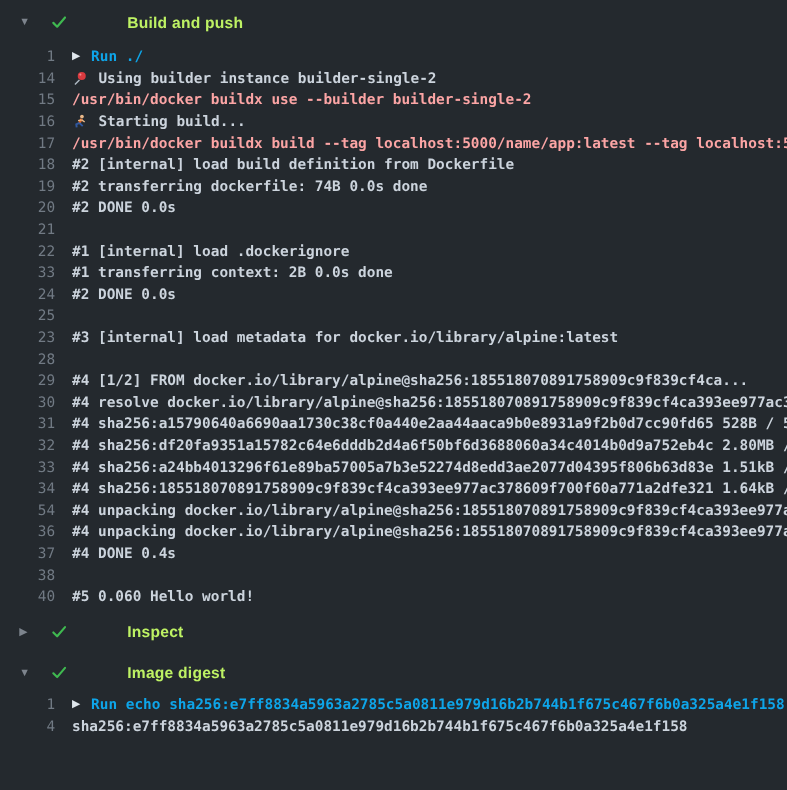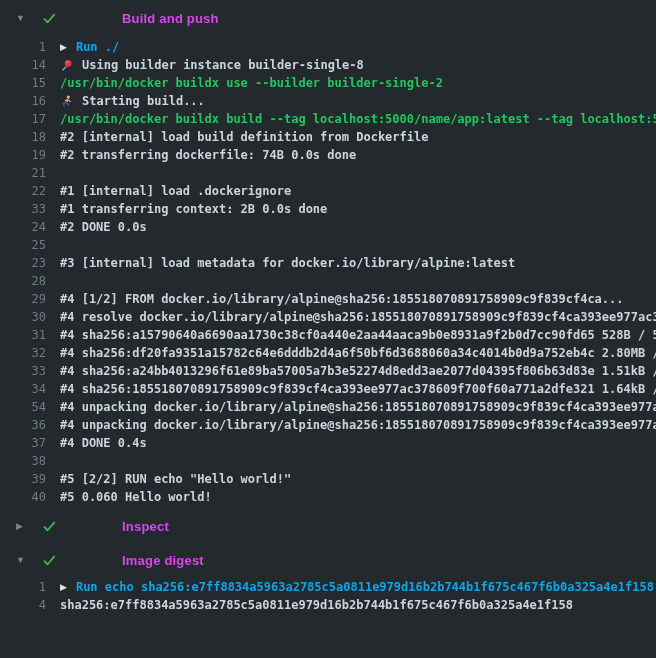--- a/index.html
+++ b/index.html
@@ -14,41 +14,41 @@
   .section-header{
     display:flex;align-items:center;height:28px;
     padding:0 16px;cursor:pointer;
   }
   .chevron{
     width:14px;font-size:9px;color:#7d848d;flex:none;
     display:inline-block;line-height:28px;
   }
   .check{width:16px;height:16px;flex:none;margin-left:12px;display:inline-flex;align-items:center;}
   .section-label{
-    margin-left:32px;color:#d946ef;font-size:13px;font-weight:bold;
+    margin-left:16px;color:#bef264;font-size:13px;font-weight:bold;
     letter-spacing:.2px;
     padding-left:32px;
   }
   .section-lines{padding-top:6px;}
   .image-digest-lines{padding-top:4px;}
   .log-line{
     display:flex;height:18px;line-height:18px;
     font-family:"DejaVu Sans Mono",monospace;font-size:12px;
   }
   .line-num{
     width:46px;flex:none;text-align:right;color:#717a84;
     font-weight:normal;user-select:none;cursor:pointer;
   }
   .line-content{
     margin-left:14px;flex:1;min-width:0;overflow:hidden;
     white-space:pre;color:#ccd4dd;font-weight:600;
     display:flex;align-items:center;
   }
   .line-text{white-space:pre;}
-  .command .line-text{color:#22c55e;font-weight:bold;}
+  .command .line-text{color:#fca5a5;font-weight:bold;}
   .group .line-text{color:#0ea5e9;cursor:pointer;}
   .play{
     font-size:9px;color:#dfe6ec;margin-right:9px;flex:none;
     font-family:"DejaVu Sans",sans-serif;cursor:pointer;
   }
   .emoji{width:15px;height:14px;margin-right:7px;flex:none;display:inline-flex;align-items:center;}
   .emoji svg,.check svg{display:block;}
 </style>
 </head>
 <body>
@@ -68,21 +68,21 @@
         <div class="log-line">
           <span class="line-num">1</span>
           <span class="line-content group"><span class="play">▶</span><span class="line-text">Run ./</span></span>
         </div>
         <div class="log-line">
           <span class="line-num">14</span>
           <span class="line-content"><span class="emoji"><svg width="13" height="13" viewBox="0 0 16 16">
                 <path d="M3 14 L7.6 9.4" stroke="#aeb8c2" stroke-width="1.5"></path>
                 <circle cx="10" cy="5.4" r="4.1" fill="#d93a3f"></circle>
                 <circle cx="8.6" cy="3.9" r="1.1" fill="#f08a8e"></circle>
-              </svg></span><span class="line-text">Using builder instance builder-single-8</span></span>
+              </svg></span><span class="line-text">Using builder instance builder-single-2</span></span>
         </div>
         <div class="log-line">
           <span class="line-num">15</span>
           <span class="line-content command"><span class="line-text">/usr/bin/docker buildx use --builder builder-single-2</span></span>
         </div>
         <div class="log-line">
           <span class="line-num">16</span>
           <span class="line-content"><span class="emoji"><svg width="13" height="13" viewBox="0 0 16 16">
                 <circle cx="10.2" cy="2.6" r="1.9" fill="#e9b98a"></circle>
                 <path d="M9.8 5 L7.6 9.2" stroke="#e2641f" stroke-width="2.6" fill="none"></path>
@@ -96,20 +96,24 @@
         </div>
         <div class="log-line">
           <span class="line-num">18</span>
           <span class="line-content"><span class="line-text">#2 [internal] load build definition from Dockerfile</span></span>
         </div>
         <div class="log-line">
           <span class="line-num">19</span>
           <span class="line-content"><span class="line-text">#2 transferring dockerfile: 74B 0.0s done</span></span>
         </div>
         <div class="log-line">
+          <span class="line-num">20</span>
+          <span class="line-content"><span class="line-text">#2 DONE 0.0s</span></span>
+        </div>
+        <div class="log-line">
           <span class="line-num">21</span>
           <span class="line-content"><span class="line-text"></span></span>
         </div>
         <div class="log-line">
           <span class="line-num">22</span>
           <span class="line-content"><span class="line-text">#1 [internal] load .dockerignore</span></span>
         </div>
         <div class="log-line">
           <span class="line-num">33</span>
           <span class="line-content"><span class="line-text">#1 transferring context: 2B 0.0s done</span></span>
@@ -162,24 +166,20 @@
           <span class="line-num">36</span>
           <span class="line-content"><span class="line-text">#4 unpacking docker.io/library/alpine@sha256:185518070891758909c9f839cf4ca393ee977a</span></span>
         </div>
         <div class="log-line">
           <span class="line-num">37</span>
           <span class="line-content"><span class="line-text">#4 DONE 0.4s</span></span>
         </div>
         <div class="log-line">
           <span class="line-num">38</span>
           <span class="line-content"><span class="line-text"></span></span>
-        </div>
-        <div class="log-line">
-          <span class="line-num">39</span>
-          <span class="line-content"><span class="line-text">#5 [2/2] RUN echo "Hello world!"</span></span>
         </div>
         <div class="log-line">
           <span class="line-num">40</span>
           <span class="line-content"><span class="line-text">#5 0.060 Hello world!</span></span>
         </div>
       </div>
     </div>
     <div class="section">
       <div class="section-header">
         <span class="chevron">▶</span>

